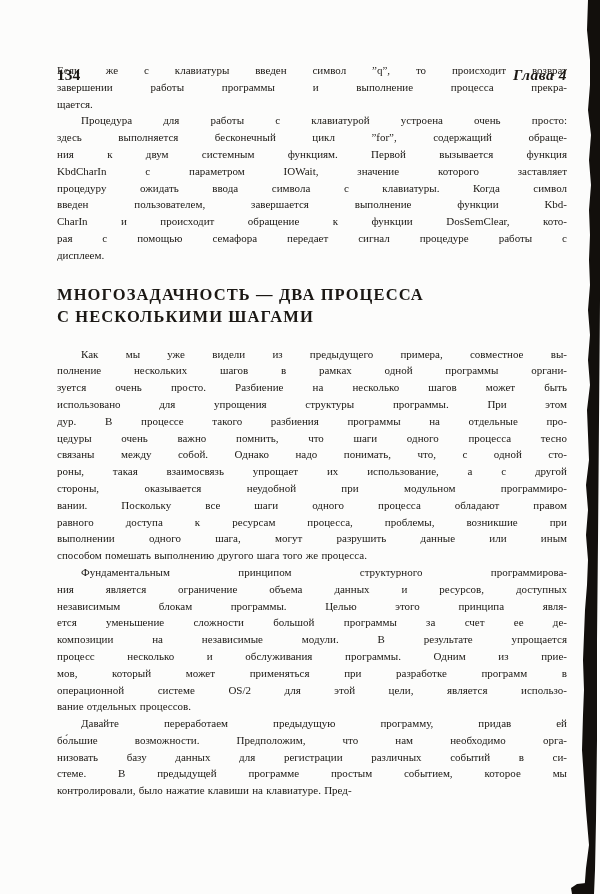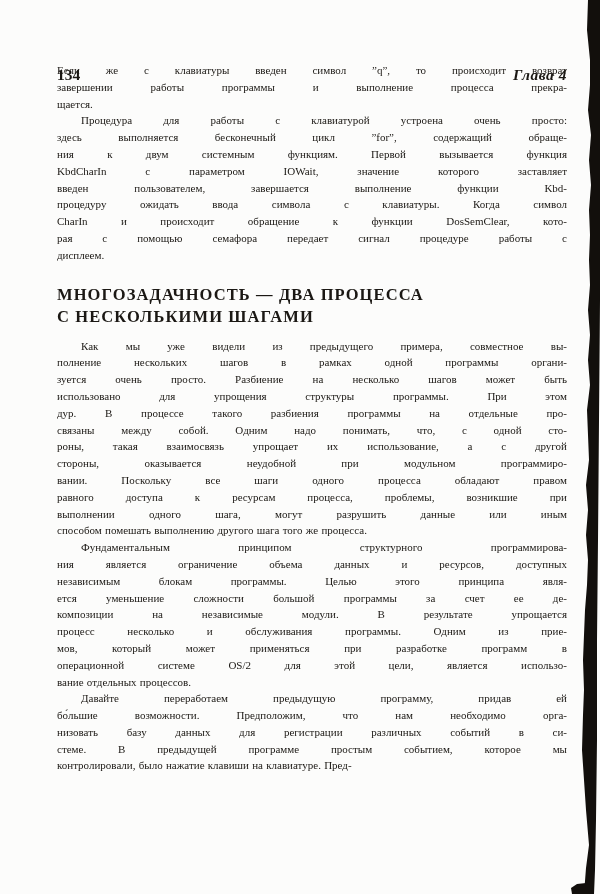--- a/index.html
+++ b/index.html
@@ -44,21 +44,21 @@
     white-space:normal;
   }
   .para .line.last {
     text-align-last:left;
   }
   .para .line.indent {
     text-indent:24px;
   }
   .heading {
     margin-top:20px;
-    margin-bottom:10px;
+    margin-bottom:18px;
   }
   .heading .line {
     font-size:16.5px;
     line-height:22px;
     font-weight:700;
     letter-spacing:1.1px;
     text-align:left;
     text-align-last:left;
   }
   .scan-edge {
@@ -82,37 +82,38 @@
       <div class="para">
         <div class="line">Если же с клавиатуры введен символ ”q”, то происходит возврат</div>
         <div class="line">завершении работы программы и выполнение процесса прекра-</div>
         <div class="line last">щается.</div>
       </div>
       <div class="para">
         <div class="line indent">Процедура для работы с клавиатурой устроена очень просто:</div>
         <div class="line">здесь выполняется бесконечный цикл ”for”, содержащий обраще-</div>
         <div class="line">ния к двум системным функциям. Первой вызывается функция</div>
         <div class="line">KbdCharIn с параметром IOWait, значение которого заставляет</div>
+        <div class="line">процедуру ожидать ввода символа с клавиатуры. Когда символ</div>
         <div class="line">введен пользователем, завершается выполнение функции Kbd-</div>
-        <div class="line">процедуру ожидать ввода символа с клавиатуры. Когда символ</div>
         <div class="line">CharIn и происходит обращение к функции DosSemClear, кото-</div>
         <div class="line">рая с помощью семафора передает сигнал процедуре работы с</div>
         <div class="line last">дисплеем.</div>
       </div>
       <div class="heading">
         <div class="line">МНОГОЗАДАЧНОСТЬ — ДВА ПРОЦЕССА</div>
         <div class="line">С НЕСКОЛЬКИМИ ШАГАМИ</div>
       </div>
       <div class="para">
         <div class="line indent">Как мы уже видели из предыдущего примера, совместное вы-</div>
         <div class="line">полнение нескольких шагов в рамках одной программы органи-</div>
         <div class="line">зуется очень просто. Разбиение на несколько шагов может быть</div>
         <div class="line">использовано для упрощения структуры программы. При этом</div>
         <div class="line">дур. В процессе такого разбиения программы на отдельные про-</div>
-        <div class="line">связаны между собой. Одним надо понимать, что, с одной сто-</div>
+        <div class="line">цедуры очень важно помнить, что шаги одного процесса тесно</div>
+        <div class="line">связаны между собой. Однако надо понимать, что, с одной сто-</div>
         <div class="line">роны, такая взаимосвязь упрощает их использование, а с другой</div>
         <div class="line">стороны, оказывается неудобной при модульном программиро-</div>
         <div class="line">вании. Поскольку все шаги одного процесса обладают правом</div>
         <div class="line">равного доступа к ресурсам процесса, проблемы, возникшие при</div>
         <div class="line">выполнении одного шага, могут разрушить данные или иным</div>
         <div class="line last">способом помешать выполнению другого шага того же процесса.</div>
       </div>
       <div class="para">
         <div class="line indent">Фундаментальным принципом структурного программирова-</div>
         <div class="line">ния является ограничение объема данных и ресурсов, доступных</div>

